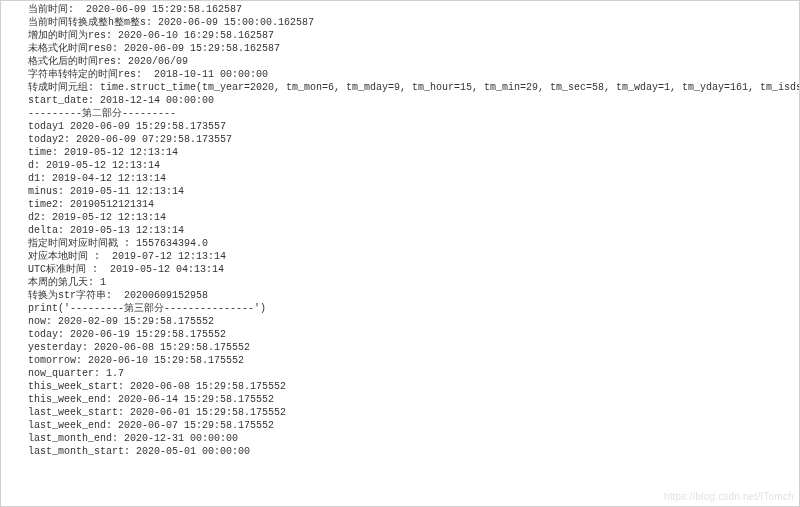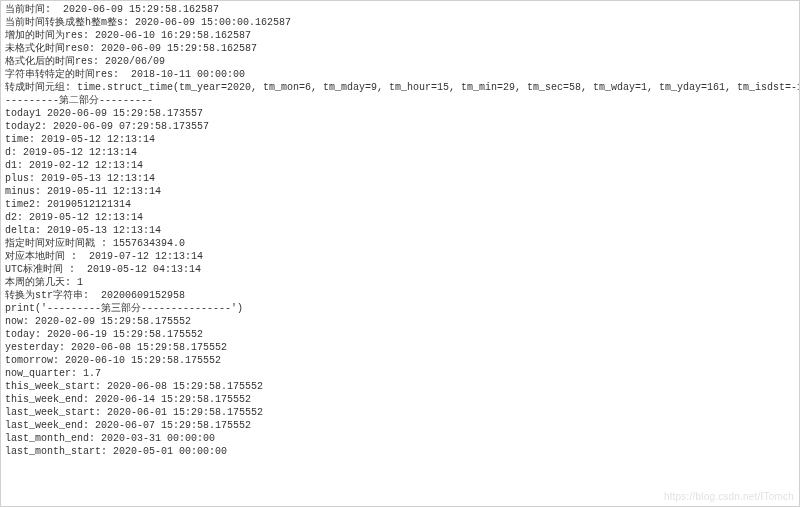--- a/index.html
+++ b/index.html
@@ -16,20 +16,21 @@
     overflow-x: hidden;
     box-sizing: border-box;
   }
   body {
     border: 1px solid #d0d0d0;
     padding: 2px 4px;
   }
   .line {
     white-space: pre;
     font-family: Consolas, "Courier New", monospace;
+    margin-left: 23px;
   }
   .watermark {
     position: fixed;
     right: 6px;
     bottom: 4px;
     font-size: 10px;
     color: rgba(200,200,200,0.55);
     font-family: Arial, sans-serif;
     pointer-events: none;
     letter-spacing: 0.2px;
@@ -43,43 +44,43 @@
 <body>
 
 <div id="console-output">
     <div class="line">当前时间:  2020-06-09 15:29:58.162587</div>
     <div class="line">当前时间转换成整h整m整s: 2020-06-09 15:00:00.162587</div>
     <div class="line">增加的时间为res: 2020-06-10 16:29:58.162587</div>
     <div class="line">未格式化时间res0: 2020-06-09 15:29:58.162587</div>
     <div class="line">格式化后的时间res: 2020/06/09</div>
     <div class="line">字符串转特定的时间res:  2018-10-11 00:00:00</div>
     <div class="line">转成时间元组: time.struct_time(tm_year=2020, tm_mon=6, tm_mday=9, tm_hour=15, tm_min=29, tm_sec=58, tm_wday=1, tm_yday=161, tm_isdst=-1)</div>
+    <div class="line">start_date: 2018-12-14 00:00:00</div>
     <div class="line">---------第二部分---------</div>
     <div class="line">today1 2020-06-09 15:29:58.173557</div>
     <div class="line">today2: 2020-06-09 07:29:58.173557</div>
     <div class="line">time: 2019-05-12 12:13:14</div>
     <div class="line">d: 2019-05-12 12:13:14</div>
-    <div class="line">d1: 2019-02-12 12:13:14</div>
-    <div class="line">plus: 2019-05-13 12:13:14</div>
+    <div class="line">d1: 2019-04-12 12:13:14</div>
     <div class="line">minus: 2019-05-11 12:13:14</div>
     <div class="line">time2: 20190512121314</div>
     <div class="line">d2: 2019-05-12 12:13:14</div>
     <div class="line">delta: 2019-05-13 12:13:14</div>
     <div class="line">指定时间对应时间戳 : 1557634394.0</div>
     <div class="line">对应本地时间 :  2019-07-12 12:13:14</div>
     <div class="line">UTC标准时间 :  2019-05-12 04:13:14</div>
     <div class="line">本周的第几天: 1</div>
     <div class="line">转换为str字符串:  20200609152958</div>
     <div class="line">print('---------第三部分---------------')</div>
     <div class="line">now: 2020-02-09 15:29:58.175552</div>
     <div class="line">today: 2020-06-19 15:29:58.175552</div>
     <div class="line">yesterday: 2020-06-08 15:29:58.175552</div>
     <div class="line">tomorrow: 2020-06-10 15:29:58.175552</div>
     <div class="line">now_quarter: 1.7</div>
     <div class="line">this_week_start: 2020-06-08 15:29:58.175552</div>
     <div class="line">this_week_end: 2020-06-14 15:29:58.175552</div>
     <div class="line">last_week_start: 2020-06-01 15:29:58.175552</div>
     <div class="line">last_week_end: 2020-06-07 15:29:58.175552</div>
-    <div class="line">last_month_end: 2020-03-31 00:00:00</div>
+    <div class="line">last_month_end: 2020-12-31 00:00:00</div>
     <div class="line">last_month_start: 2020-05-01 00:00:00</div>
   </div>
 
 <div class="watermark">https://blog.csdn.net/ITomch</div>
 
 </body></html>

